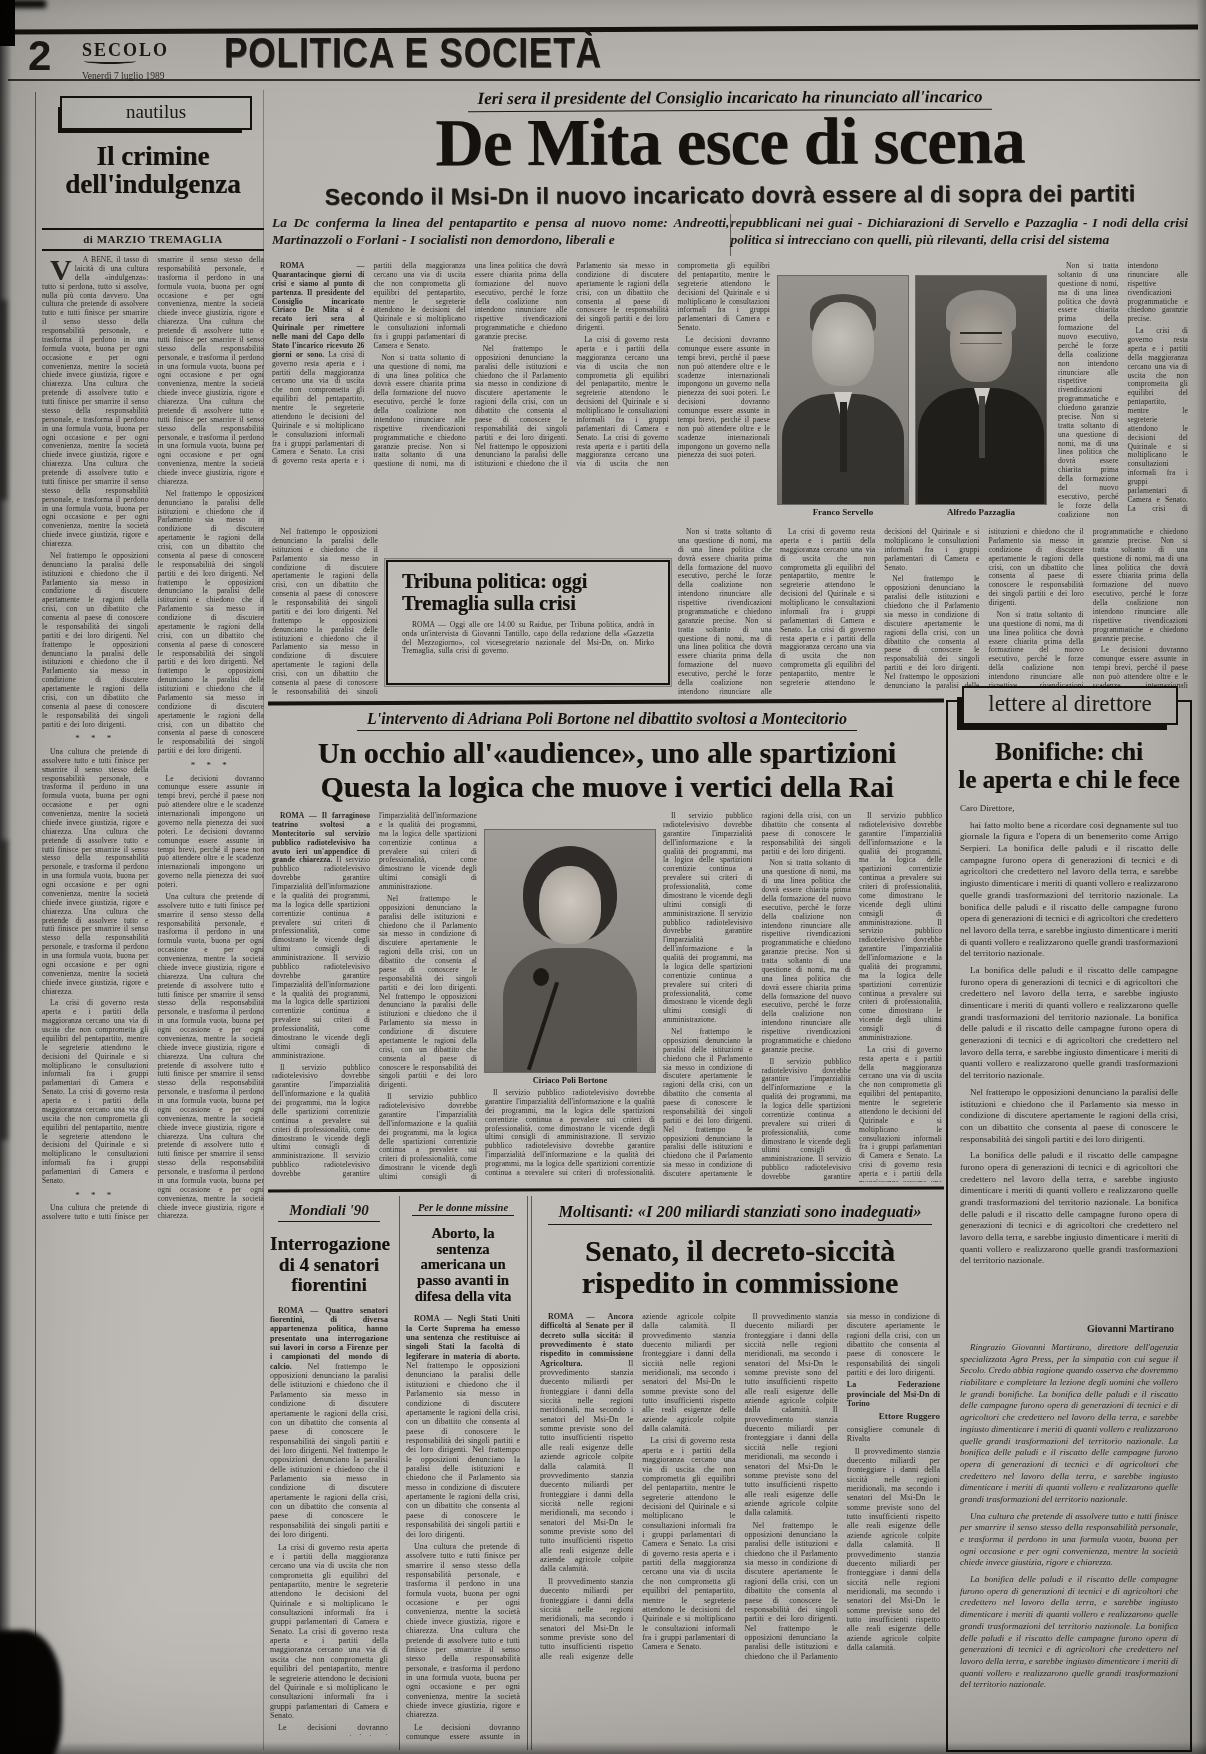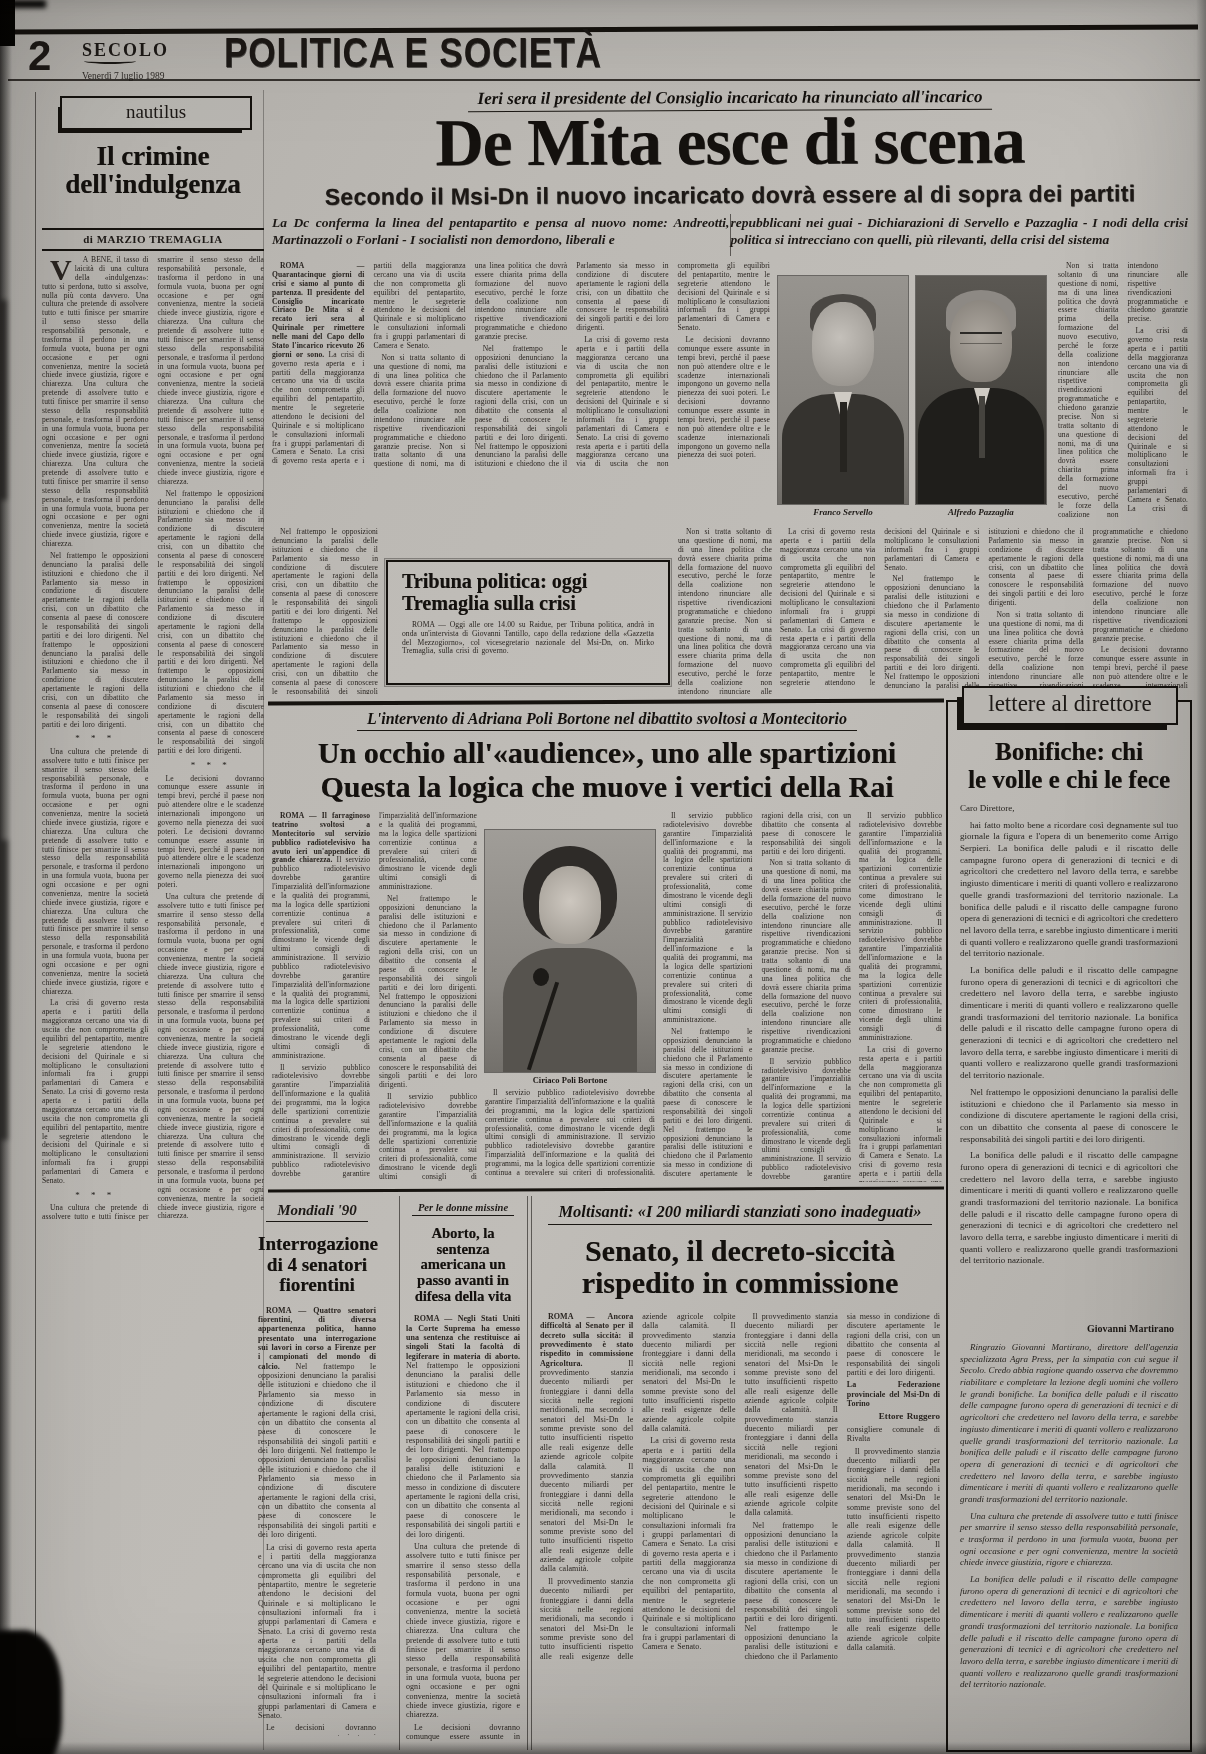--- a/index.html
+++ b/index.html
@@ -129,21 +129,21 @@
   </div>
 
   <div class="abs" style="left:272px;top:262px;width:916px;height:262px;display:flex;gap:8px;">
     <div class="greek cols5" style="width:498px;height:258px;">
       <p><span class="lede">ROMA — Quarantacinque giorni di crisi e siamo al punto di partenza. Il presidente del Consiglio incaricato Ciriaco De Mita si è recato ieri sera al Quirinale per rimettere nelle mani del Capo dello Stato l'incarico ricevuto 26 giorni or sono.</span> <span>La crisi di governo resta aperta e i partiti della maggioranza cercano una via di uscita che non comprometta gli equilibri del pentapartito, mentre le segreterie attendono le decisioni del Quirinale e si moltiplicano le consultazioni informali fra i gruppi parlamentari di Camera e Senato. La crisi di governo resta aperta e i partiti della maggioranza cercano una via di uscita che non comprometta gli equilibri del pentapartito, mentre le segreterie attendono le decisioni del Quirinale e si moltiplicano le consultazioni informali fra i gruppi parlamentari di Camera e Senato.</span></p>
       <p>Non si tratta soltanto di una questione di nomi, ma di una linea politica che dovrà essere chiarita prima della formazione del nuovo esecutivo, perché le forze della coalizione non intendono rinunciare alle rispettive rivendicazioni programmatiche e chiedono garanzie precise. Non si tratta soltanto di una questione di nomi, ma di una linea politica che dovrà essere chiarita prima della formazione del nuovo esecutivo, perché le forze della coalizione non intendono rinunciare alle rispettive rivendicazioni programmatiche e chiedono garanzie precise.</p>
       <p>Nel frattempo le opposizioni denunciano la paralisi delle istituzioni e chiedono che il Parlamento sia messo in condizione di discutere apertamente le ragioni della crisi, con un dibattito che consenta al paese di conoscere le responsabilità dei singoli partiti e dei loro dirigenti. Nel frattempo le opposizioni denunciano la paralisi delle istituzioni e chiedono che il Parlamento sia messo in condizione di discutere apertamente le ragioni della crisi, con un dibattito che consenta al paese di conoscere le responsabilità dei singoli partiti e dei loro dirigenti.</p>
       <p>La crisi di governo resta aperta e i partiti della maggioranza cercano una via di uscita che non comprometta gli equilibri del pentapartito, mentre le segreterie attendono le decisioni del Quirinale e si moltiplicano le consultazioni informali fra i gruppi parlamentari di Camera e Senato. La crisi di governo resta aperta e i partiti della maggioranza cercano una via di uscita che non comprometta gli equilibri del pentapartito, mentre le segreterie attendono le decisioni del Quirinale e si moltiplicano le consultazioni informali fra i gruppi parlamentari di Camera e Senato.</p>
       <p>Le decisioni dovranno comunque essere assunte in tempi brevi, perché il paese non può attendere oltre e le scadenze internazionali impongono un governo nella pienezza dei suoi poteri. Le decisioni dovranno comunque essere assunte in tempi brevi, perché il paese non può attendere oltre e le scadenze internazionali impongono un governo nella pienezza dei suoi poteri.</p>
     </div>
-    <div style="width:272px;font-style:italic;">
+    <div style="width:272px;">
       <div style="display:flex;gap:8px;margin-top:14px;">
         <div class="photo" style="width:130px;height:228px;">
           <div class="bgLight"></div>
           <div class="hair" style="left:32px;top:18px;width:66px;height:40px;background:#4a4743;"></div>
           <div class="head" style="left:34px;top:26px;width:62px;height:84px;background:radial-gradient(circle at 45% 42%,#c4c0ba,#918d87);"></div>
           <div class="suit" style="left:4px;top:118px;width:122px;height:110px;background:#35332f;"></div>
           <div class="shirt" style="left:56px;top:116px;width:18px;height:34px;clip-path:polygon(0 0,100% 0,50% 100%);"></div>
           <div class="tie" style="left:62px;top:126px;width:7px;height:70px;"></div>
         </div>
         <div class="photo" style="width:130px;height:228px;">
@@ -232,41 +232,41 @@
       <p>La crisi di governo resta aperta e i partiti della maggioranza cercano una via di uscita che non comprometta gli equilibri del pentapartito, mentre le segreterie attendono le decisioni del Quirinale e si moltiplicano le consultazioni informali fra i gruppi parlamentari di Camera e Senato. La crisi di governo resta aperta e i partiti della maggioranza cercano una via di uscita che non comprometta gli equilibri del pentapartito, mentre le segreterie attendono le decisioni del Quirinale e si moltiplicano le consultazioni informali fra i gruppi parlamentari di Camera e Senato.</p>
     </div>
   </div>
   <div class="abs rule tilt" style="left:268px;top:1188px;width:676px;height:3px;"></div>
 
   <div class="abs letterbox" style="left:946px;top:700px;width:242px;height:1048px;">
     <div class="abs letter-label" style="left:14px;top:-16px;width:184px;">
       <span>lettere al direttore</span>
     </div>
     <div class="hl letter-head ctr" style="margin-top:36px;">Bonifiche: chi</div>
-    <div class="hl letter-head ctr">le volle e chi le fece</div>
+    <div class="hl letter-head ctr">le aperta e chi le fece</div>
     <div class="letter-body" style="padding:10px 12px 0;height:516px;overflow:hidden;">
       <p style="text-indent:0;">Caro Direttore,</p>
       <p><span>hai fatto molto bene a ricordare così degnamente sul tuo giornale la figura e l'opera di un benemerito come Arrigo Serpieri.</span> <span>La bonifica delle paludi e il riscatto delle campagne furono opera di generazioni di tecnici e di agricoltori che credettero nel lavoro della terra, e sarebbe ingiusto dimenticare i meriti di quanti vollero e realizzarono quelle grandi trasformazioni del territorio nazionale. La bonifica delle paludi e il riscatto delle campagne furono opera di generazioni di tecnici e di agricoltori che credettero nel lavoro della terra, e sarebbe ingiusto dimenticare i meriti di quanti vollero e realizzarono quelle grandi trasformazioni del territorio nazionale.</span></p>
       <p>La bonifica delle paludi e il riscatto delle campagne furono opera di generazioni di tecnici e di agricoltori che credettero nel lavoro della terra, e sarebbe ingiusto dimenticare i meriti di quanti vollero e realizzarono quelle grandi trasformazioni del territorio nazionale. La bonifica delle paludi e il riscatto delle campagne furono opera di generazioni di tecnici e di agricoltori che credettero nel lavoro della terra, e sarebbe ingiusto dimenticare i meriti di quanti vollero e realizzarono quelle grandi trasformazioni del territorio nazionale.</p>
       <p>Nel frattempo le opposizioni denunciano la paralisi delle istituzioni e chiedono che il Parlamento sia messo in condizione di discutere apertamente le ragioni della crisi, con un dibattito che consenta al paese di conoscere le responsabilità dei singoli partiti e dei loro dirigenti.</p>
       <p>La bonifica delle paludi e il riscatto delle campagne furono opera di generazioni di tecnici e di agricoltori che credettero nel lavoro della terra, e sarebbe ingiusto dimenticare i meriti di quanti vollero e realizzarono quelle grandi trasformazioni del territorio nazionale. La bonifica delle paludi e il riscatto delle campagne furono opera di generazioni di tecnici e di agricoltori che credettero nel lavoro della terra, e sarebbe ingiusto dimenticare i meriti di quanti vollero e realizzarono quelle grandi trasformazioni del territorio nazionale.</p>
     </div>
     <div class="sig" style="padding:4px 16px 0;">Giovanni Martirano</div>
     <div class="letter-body it" style="padding:8px 12px 0;height:420px;overflow:hidden;">
       <p><span>Ringrazio Giovanni Martirano, direttore dell'agenzia specializzata Agra Press, per la simpatia con cui segue il Secolo. Credo abbia ragione quando osserva che dovremmo riabilitare e completare la lezione degli uomini che vollero le grandi bonifiche.</span> <span>La bonifica delle paludi e il riscatto delle campagne furono opera di generazioni di tecnici e di agricoltori che credettero nel lavoro della terra, e sarebbe ingiusto dimenticare i meriti di quanti vollero e realizzarono quelle grandi trasformazioni del territorio nazionale. La bonifica delle paludi e il riscatto delle campagne furono opera di generazioni di tecnici e di agricoltori che credettero nel lavoro della terra, e sarebbe ingiusto dimenticare i meriti di quanti vollero e realizzarono quelle grandi trasformazioni del territorio nazionale.</span></p>
       <p>Una cultura che pretende di assolvere tutto e tutti finisce per smarrire il senso stesso della responsabilità personale, e trasforma il perdono in una formula vuota, buona per ogni occasione e per ogni convenienza, mentre la società chiede invece giustizia, rigore e chiarezza.</p>
       <p>La bonifica delle paludi e il riscatto delle campagne furono opera di generazioni di tecnici e di agricoltori che credettero nel lavoro della terra, e sarebbe ingiusto dimenticare i meriti di quanti vollero e realizzarono quelle grandi trasformazioni del territorio nazionale. La bonifica delle paludi e il riscatto delle campagne furono opera di generazioni di tecnici e di agricoltori che credettero nel lavoro della terra, e sarebbe ingiusto dimenticare i meriti di quanti vollero e realizzarono quelle grandi trasformazioni del territorio nazionale.</p>
     </div>
   </div>
 
   <div class="abs vline" style="left:399px;top:1196px;height:554px;"></div>
   <div class="abs vline" style="left:527px;top:1196px;height:554px;"></div>
   <div class="abs vline" style="left:531px;top:1196px;height:554px;"></div>
 
-  <div class="abs" style="left:258px;top:1202px;width:118px;">
+  <div class="abs" style="left:270px;top:1202px;width:118px;">
     <div class="mini-kicker" style="font-size:15px;margin:0 8px;">Mondiali '90</div>
     <div class="mini-head" style="font-size:19px;margin-top:12px;">Interrogazione di 4 senatori fiorentini</div>
     <div class="greek" style="margin-top:10px;height:430px;font-size:8px;">
       <p><span class="lede">ROMA — Quattro senatori fiorentini, di diversa appartenenza politica, hanno presentato una interrogazione sui lavori in corso a Firenze per i campionati del mondo di calcio.</span> <span>Nel frattempo le opposizioni denunciano la paralisi delle istituzioni e chiedono che il Parlamento sia messo in condizione di discutere apertamente le ragioni della crisi, con un dibattito che consenta al paese di conoscere le responsabilità dei singoli partiti e dei loro dirigenti. Nel frattempo le opposizioni denunciano la paralisi delle istituzioni e chiedono che il Parlamento sia messo in condizione di discutere apertamente le ragioni della crisi, con un dibattito che consenta al paese di conoscere le responsabilità dei singoli partiti e dei loro dirigenti.</span></p>
       <p>La crisi di governo resta aperta e i partiti della maggioranza cercano una via di uscita che non comprometta gli equilibri del pentapartito, mentre le segreterie attendono le decisioni del Quirinale e si moltiplicano le consultazioni informali fra i gruppi parlamentari di Camera e Senato. La crisi di governo resta aperta e i partiti della maggioranza cercano una via di uscita che non comprometta gli equilibri del pentapartito, mentre le segreterie attendono le decisioni del Quirinale e si moltiplicano le consultazioni informali fra i gruppi parlamentari di Camera e Senato.</p>
       <p>Le decisioni dovranno comunque essere assunte in tempi brevi, perché il paese non può attendere oltre e le scadenze internazionali impongono un governo nella pienezza dei suoi poteri. Le decisioni dovranno comunque essere assunte in tempi brevi, perché il paese non può attendere oltre e le scadenze internazionali impongono un governo nella pienezza dei suoi poteri.</p>
     </div>
   </div>
 
   <div class="abs" style="left:406px;top:1202px;width:114px;">

